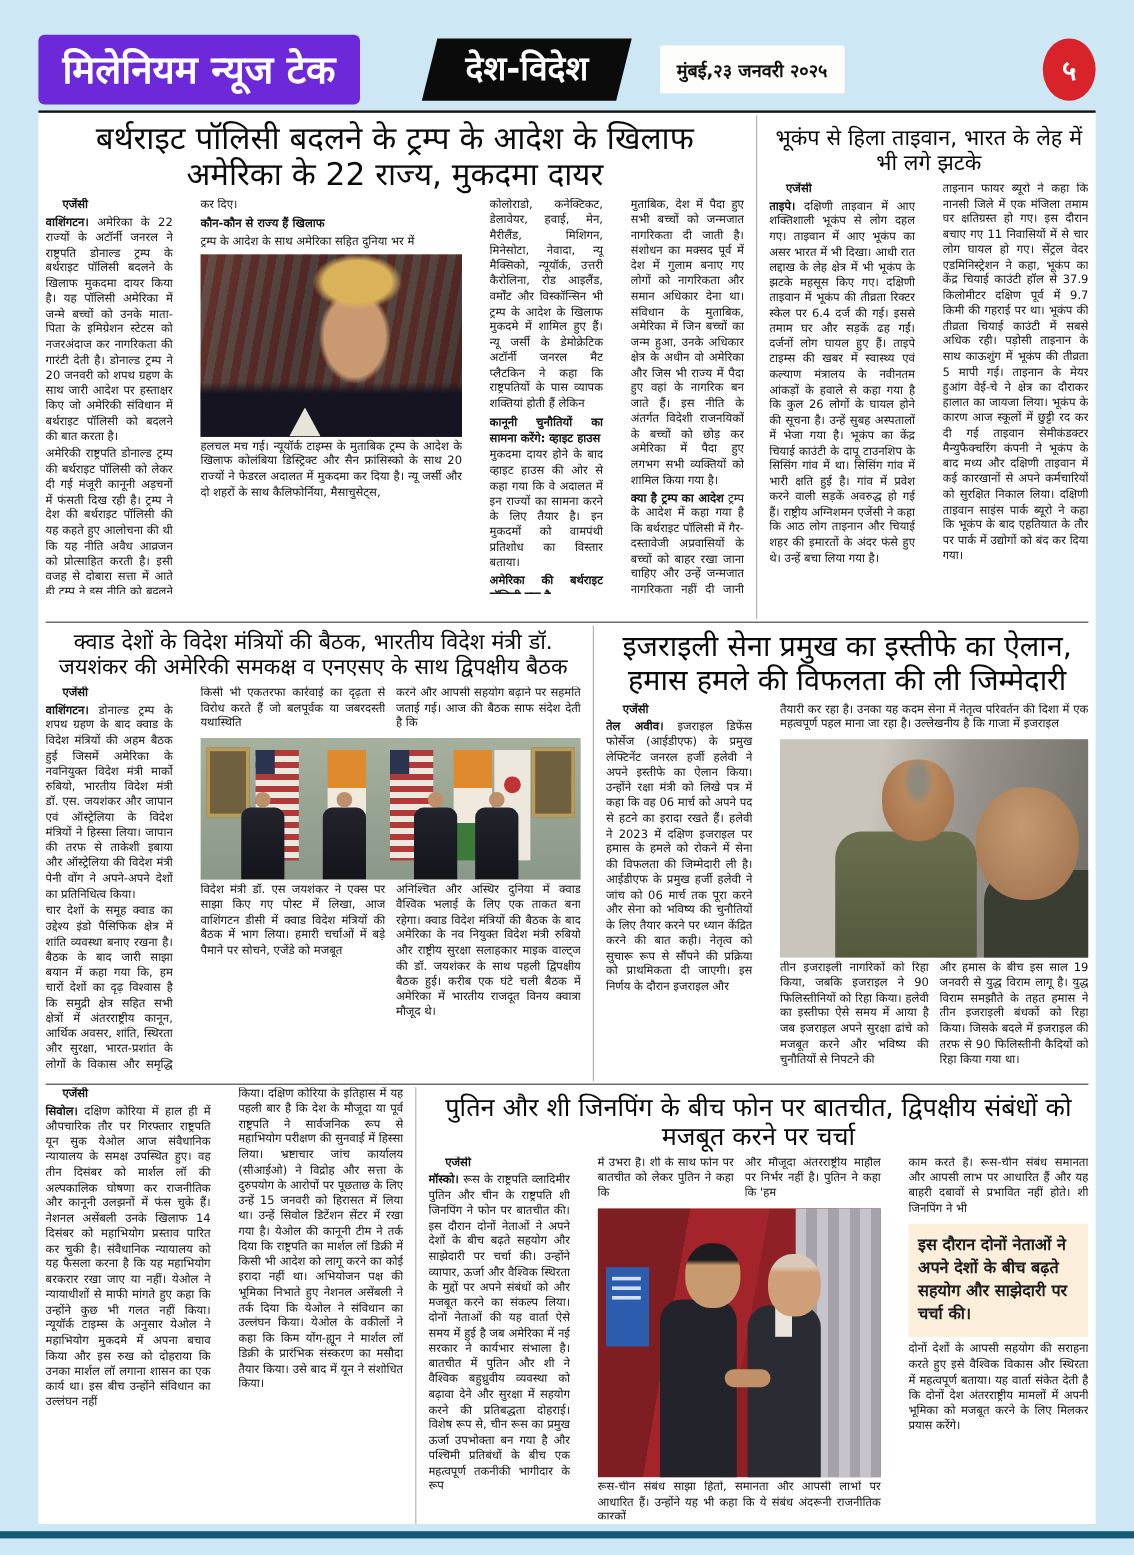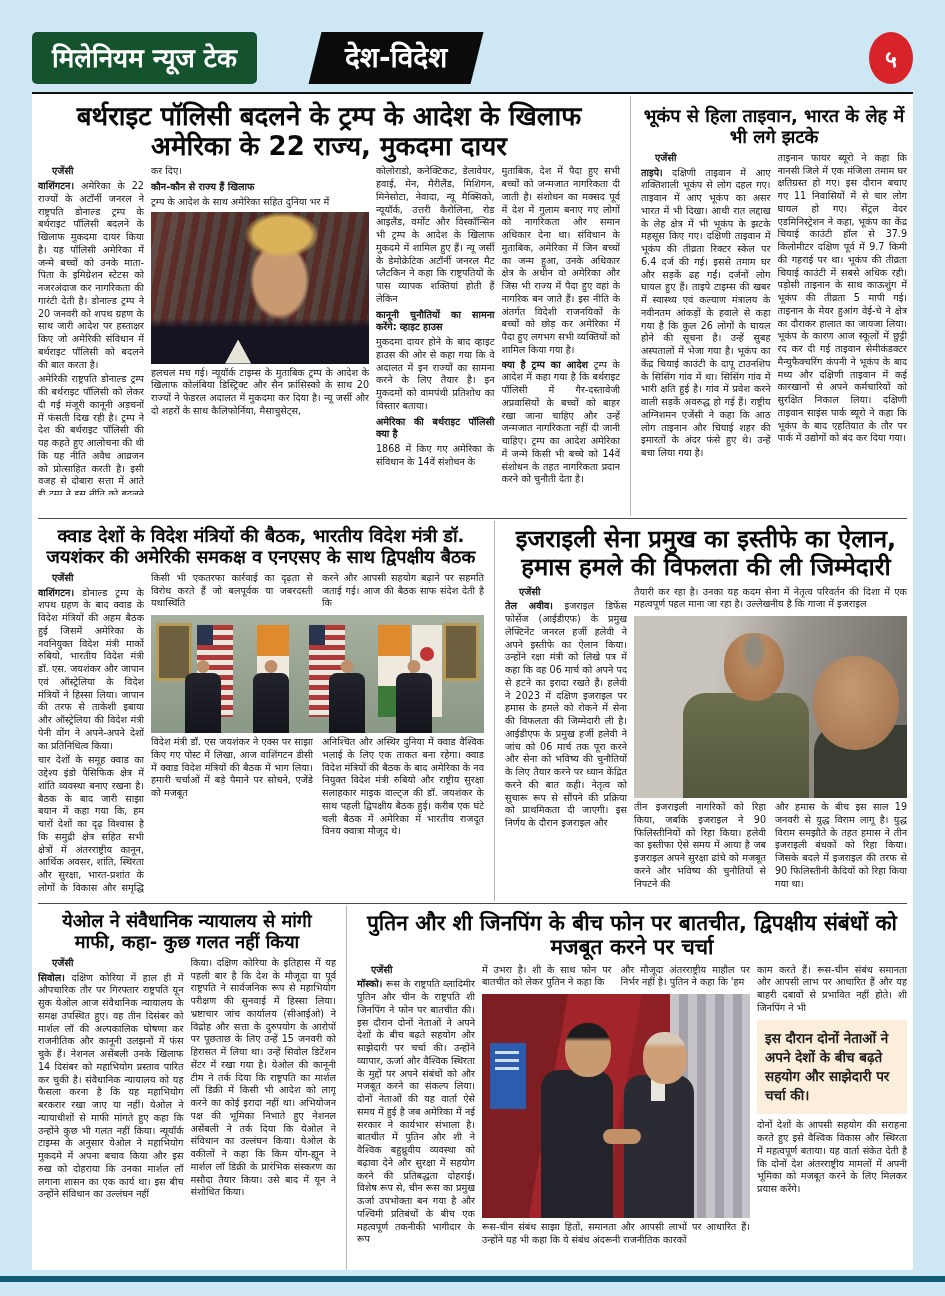--- a/index.html
+++ b/index.html
@@ -1,21 +1,21 @@
 <!DOCTYPE html>
 <html><head>
 <meta charset="utf-8">
 <style>
   *{margin:0;padding:0;box-sizing:border-box}
   html,body{background:#a8bfca;font-family:"DejaVu Sans",sans-serif}
   .page{position:relative;width:945px;height:1296px;margin:0 auto;background:#cde8f4;overflow:hidden}
 
   
   .masthead-bar{position:absolute;top:28px;left:32px;right:32px;height:60px;display:flex;align-items:center}
-  .brand{background:#14532d;color:#fff;font-weight:bold;font-size:26px;line-height:1;padding:13px 20px;border-radius:5px;white-space:nowrap}
+  .brand{background:#6d28d9;color:#fff;font-weight:bold;font-size:32px;line-height:1;padding:13px 20px;border-radius:5px;white-space:nowrap}
   .section-flag{background:#0b0b0b;color:#fff;font-weight:bold;font-size:28px;line-height:1;padding:12px 30px;margin-left:58px;transform:skewX(-14deg)}
   .section-flag span{display:inline-block;transform:skewX(14deg);white-space:nowrap}
   .date-box{background:#fdfdfb;color:#111;font-weight:bold;font-size:15px;padding:10px 14px;margin-left:30px;border-radius:2px;white-space:nowrap}
   .page-badge{margin-left:auto;background:#d8232a;color:#fff;width:44px;height:52px;border-radius:50%;display:flex;align-items:center;justify-content:center;font-size:23px;font-weight:bold}
 
   
   .sheet{position:absolute;top:92px;left:32px;right:32px;height:1178px;background:#fff;border-top:2px solid #111;padding:2px 6px;overflow:hidden}
   .bottom-bar{position:absolute;left:0;right:0;bottom:14px;height:6px;background:#135a74}
 
   .row{display:flex;gap:10px}
@@ -26,29 +26,29 @@
   .vdiv{width:1px;background:#b5b5b5}
 
   article{overflow:hidden}
   .art-trump{flex:0 0 582px}
   .art-taiwan{flex:1}
   .art-quad{flex:0 0 446px}
   .art-israel{flex:1}
   .art-yeol{flex:0 0 298px}
   .art-putin{flex:1}
 
-  h1,h2{text-align:center;font-weight:700;color:#0a0a0a;line-height:1.16;padding:5px 2px 4px}
+  h1,h2{text-align:center;font-weight:400;color:#0a0a0a;line-height:1.16;padding:5px 2px 4px}
   .h-trump{font-size:26px}
   .h-taiwan{font-size:18px;padding-top:10px}
   .h-quad{font-size:18px}
   .h-israel{font-size:24px}
   .h-yeol{font-size:18px}
   .h-putin{font-size:21px}
 
-  .cols{display:flex;gap:7px;overflow:hidden}
+  .cols{display:flex;gap:23px;overflow:hidden}
   .art-trump .cols{height:330px}
   .art-taiwan .cols{height:330px}
   .art-quad .cols,.art-israel .cols{height:322px}
   .art-yeol .cols{height:306px}
   .art-putin .cols{height:302px}
 
   .col{flex:1;overflow:hidden}
   .c-narrow{flex:0 0 106px}
   .c-mid-trump{flex:0 0 218px}
   .c-isr1{flex:0 0 122px}
@@ -114,20 +114,23 @@
 <body>
 
 <div class="page">
 
   <header class="masthead-bar">
     <div class="brand">
       <span>मिलेनियम न्यूज टेक</span>
     </div>
     <div class="section-flag">
       <span>देश-विदेश</span>
+    </div>
+    <div class="date-box">
+      <span>मुंबई,२३ जनवरी २०२५</span>
     </div>
     <div class="page-badge">
       <span>५</span>
     </div>
   </header>
 
   <div class="sheet">
 
     <section class="row row1">
 
@@ -244,21 +247,20 @@
         </div>
       </article>
 
     </section>
 
     <hr class="sep">
 
     <section class="row row3">
 
       <article class="art-yeol">
-        <h2 class="h-yeol">येओल ने संवैधानिक न्यायालय से मांगी माफी, कहा- कुछ गलत नहीं किया</h2>
         <div class="cols">
           <div class="col">
             <p class="byline">एजेंसी</p>
             <p class="lead"><b>सिवोल।</b> <span>दक्षिण कोरिया में हाल ही में औपचारिक तौर पर गिरफ्तार राष्ट्रपति यून सुक येओल आज संवैधानिक न्यायालय के समक्ष उपस्थित हुए। वह तीन दिसंबर को मार्शल लॉ की अल्पकालिक घोषणा कर राजनीतिक और कानूनी उलझनों में फंस चुके हैं। नेशनल असेंबली उनके खिलाफ 14 दिसंबर को महाभियोग प्रस्ताव पारित कर चुकी है। संवैधानिक न्यायालय को यह फैसला करना है कि यह महाभियोग बरकरार रखा जाए या नहीं। येओल ने न्यायाधीशों से माफी मांगते हुए कहा कि उन्होंने कुछ भी गलत नहीं किया। न्यूयॉर्क टाइम्स के अनुसार येओल ने महाभियोग मुकदमे में अपना बचाव किया और इस रुख को दोहराया कि उनका मार्शल लॉ लगाना शासन का एक कार्य था। इस बीच उन्होंने संविधान का उल्लंघन नहीं</span></p>
           </div>
           <div class="col">
             <p>किया। दक्षिण कोरिया के इतिहास में यह पहली बार है कि देश के मौजूदा या पूर्व राष्ट्रपति ने सार्वजनिक रूप से महाभियोग परीक्षण की सुनवाई में हिस्सा लिया। भ्रष्टाचार जांच कार्यालय (सीआईओ) ने विद्रोह और सत्ता के दुरुपयोग के आरोपों पर पूछताछ के लिए उन्हें 15 जनवरी को हिरासत में लिया था। उन्हें सिवोल डिटेंशन सेंटर में रखा गया है। येओल की कानूनी टीम ने तर्क दिया कि राष्ट्रपति का मार्शल लॉ डिक्री में किसी भी आदेश को लागू करने का कोई इरादा नहीं था। अभियोजन पक्ष की भूमिका निभाते हुए नेशनल असेंबली ने तर्क दिया कि येओल ने संविधान का उल्लंघन किया। येओल के वकीलों ने कहा कि किम योंग-ह्यून ने मार्शल लॉ डिक्री के प्रारंभिक संस्करण का मसौदा तैयार किया। उसे बाद में यून ने संशोधित किया।</p>
           </div>
         </div>
       </article>

